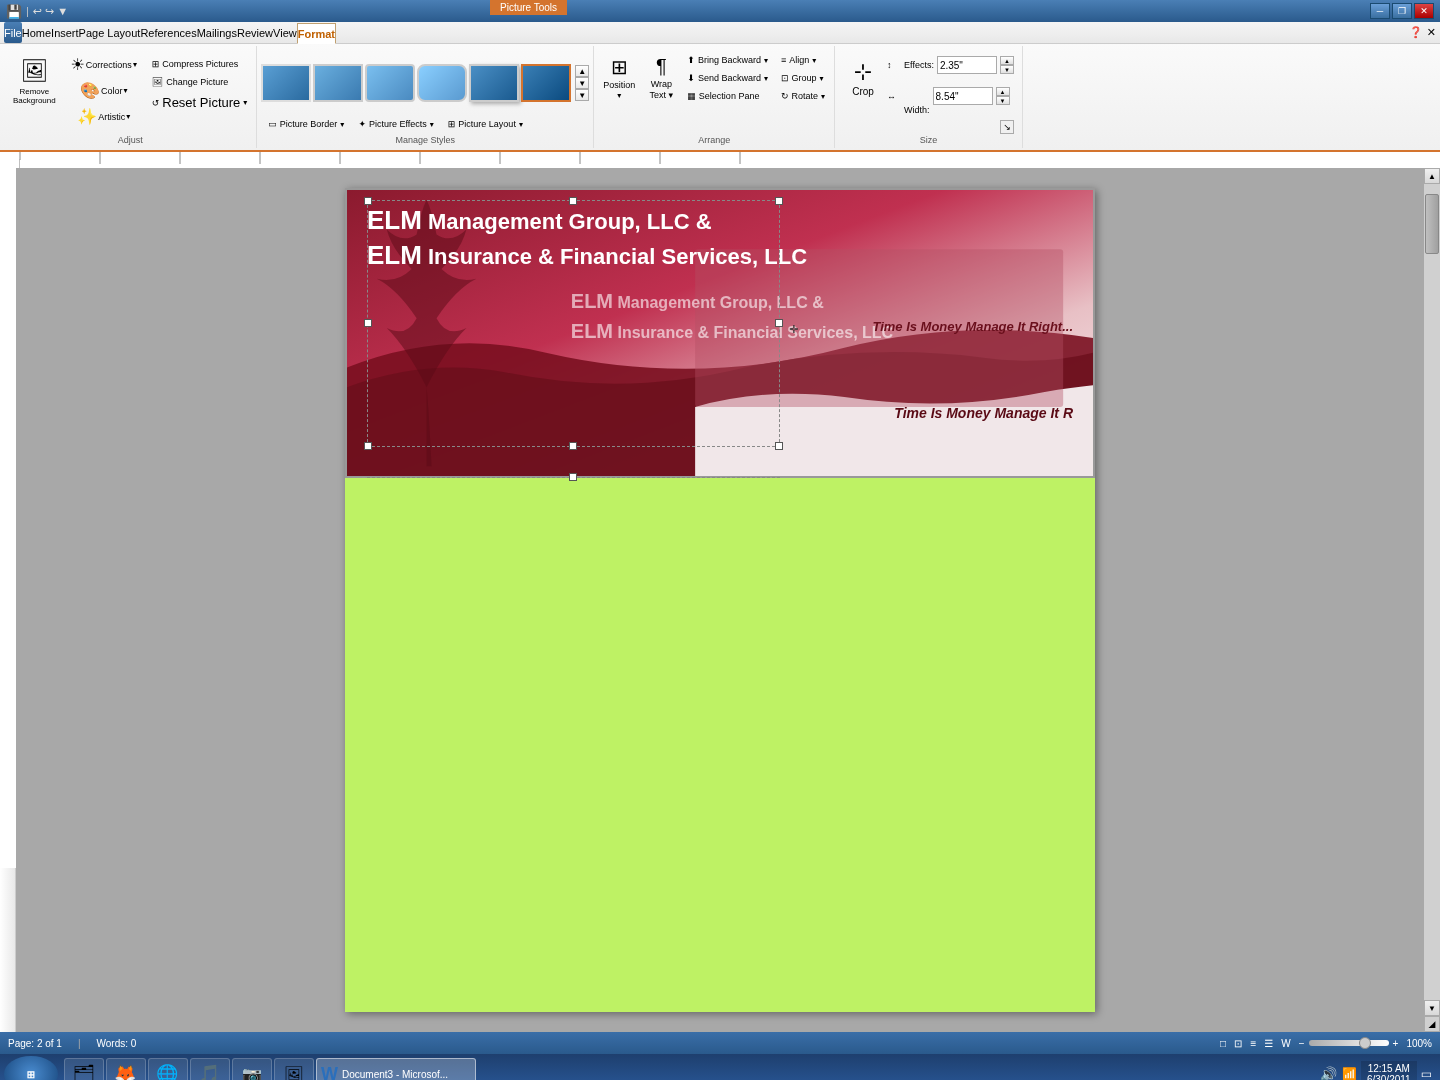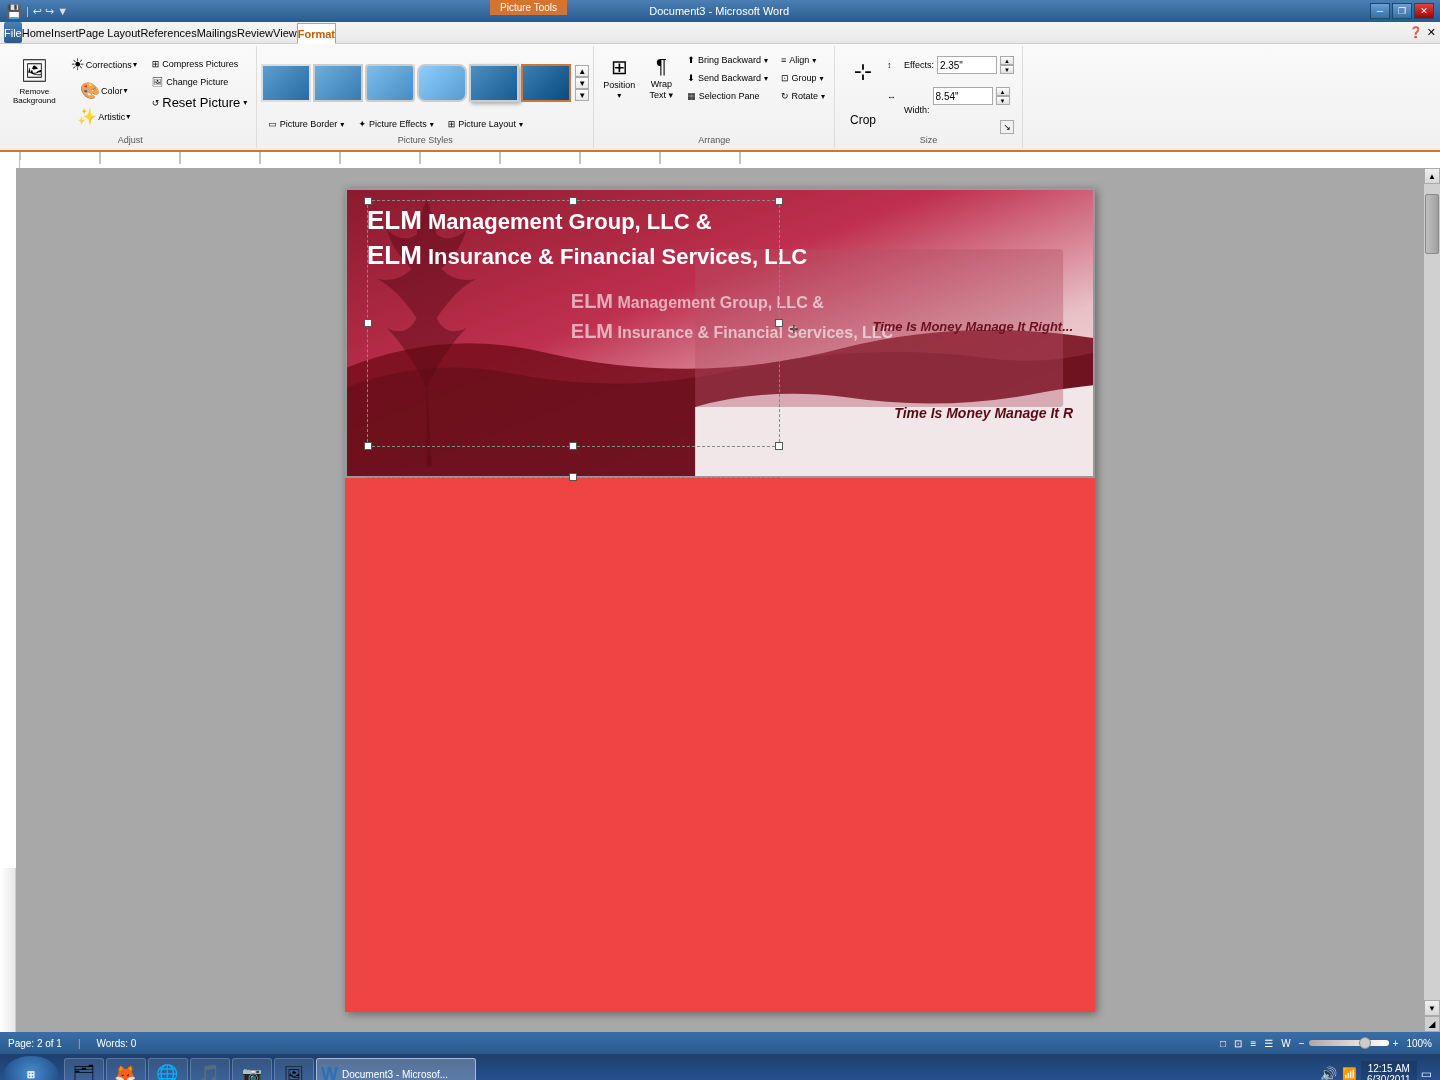--- a/index.html
+++ b/index.html
@@ -173,21 +173,21 @@
       flex: 1;
       background: #a8a8a8;
       overflow: auto;
       display: flex;
       justify-content: center;
       padding: 20px;
     }
     .word-page {
       width: 750px;
       min-height: 820px;
-      background: #ef4444;
+      background: #bef264;
       box-shadow: 2px 2px 8px rgba(0,0,0,0.4);
       position: relative;
       padding: 20px;
     }
 
     
     .status-bar {
       background: linear-gradient(to bottom, #3a6ea8, #2a5a8c);
       height: 22px;
       display: flex;
@@ -274,21 +274,20 @@
   </style>
 </head>
 <body>
 
 <div class="title-bar">
   <div style="display:flex;align-items:center;gap:4px;">
     <span style="font-size:13px;">💾</span>
     <span style="font-size:10px;color:#ccc;">|</span>
     <span style="font-size:11px;color:#ddd;">↩ ↪ ▼</span>
   </div>
-  <span class="title-bar-text">Document3 - Microsoft Word</span>
   <div style="position:absolute;top:0;left:490px;background:#d4742e;color:white;font-size:10px;padding:2px 10px;">Picture Tools</div>
   <div class="title-bar-controls">
     <div class="title-bar-btn">─</div>
     <div class="title-bar-btn">❐</div>
     <div class="title-bar-btn" style="background:linear-gradient(to bottom,#d44,#a00);">✕</div>
   </div>
 </div>
 
 <div class="menu-bar">
   <div class="menu-item" style="background:linear-gradient(to bottom,#4a7fb5,#2a5a8c);color:white;border-radius:2px;">File</div>
@@ -382,21 +381,21 @@
           <span>✦</span>
           <span style="font-size:9px;">Picture Effects</span>
           <span style="font-size:8px;">▾</span>
         </div>
         <div class="ribbon-btn-sm">
           <span>⊞</span>
           <span style="font-size:9px;">Picture Layout</span>
           <span style="font-size:8px;">▾</span>
         </div>
       </div>
-      <div class="group-title">Picture Styles</div>
+      <div class="group-title">Manage Styles</div>
     </div>
 
     <div style="display:flex;flex-direction:column;border-right:1px solid #ddd;padding:2px 4px;">
       <div style="display:flex;flex:1;align-items:flex-start;gap:3px;padding-top:4px;">
         <div class="ribbon-btn">
           <div style="font-size:20px;">⊞</div>
           <span style="font-size:9px;">Position</span>
           <span style="font-size:8px;">▾</span>
         </div>
         <div class="ribbon-btn">
@@ -438,21 +437,21 @@
           </div>
         </div>
       </div>
       <div class="group-title">Arrange</div>
     </div>
 
     <div style="display:flex;flex-direction:column;border-right:1px solid #ddd;padding:2px 8px;">
       <div style="display:flex;flex:1;align-items:flex-start;gap:4px;padding-top:8px;">
         <div class="ribbon-btn" style="min-width:40px;">
           <div style="font-size:22px;">⊹</div>
-          <span style="font-size:12px;margin-top:27px;">Crop</span>
+          <span style="font-size:10px;">Crop</span>
         </div>
         <div class="size-input-group">
           <div class="size-row">
             <span style="font-size:9px;width:14px;">↕</span>
             <span style="font-size:9px;">Effects:</span>
             <input type="text" class="size-input" value="2.35&quot;" style="">
             <div class="size-spinner">
               <div class="spinner-btn">▲</div>
               <div class="spinner-btn">▼</div>
             </div>

